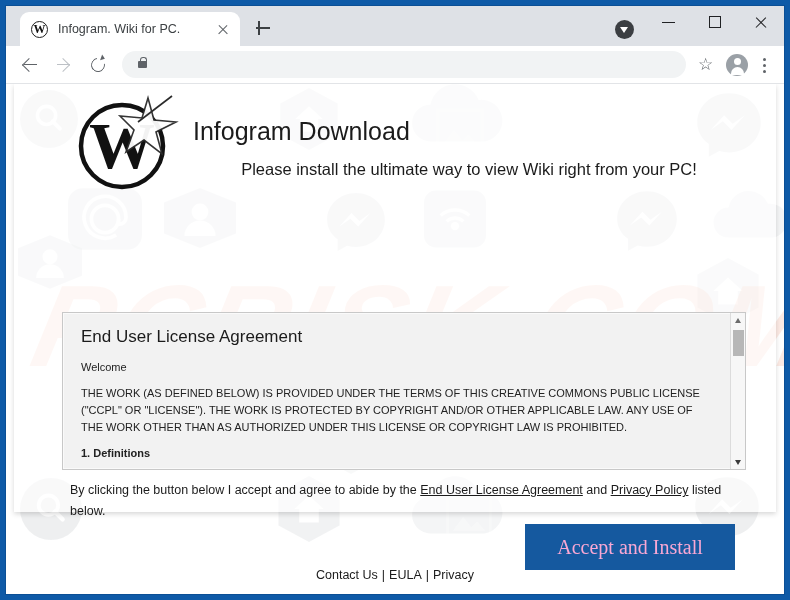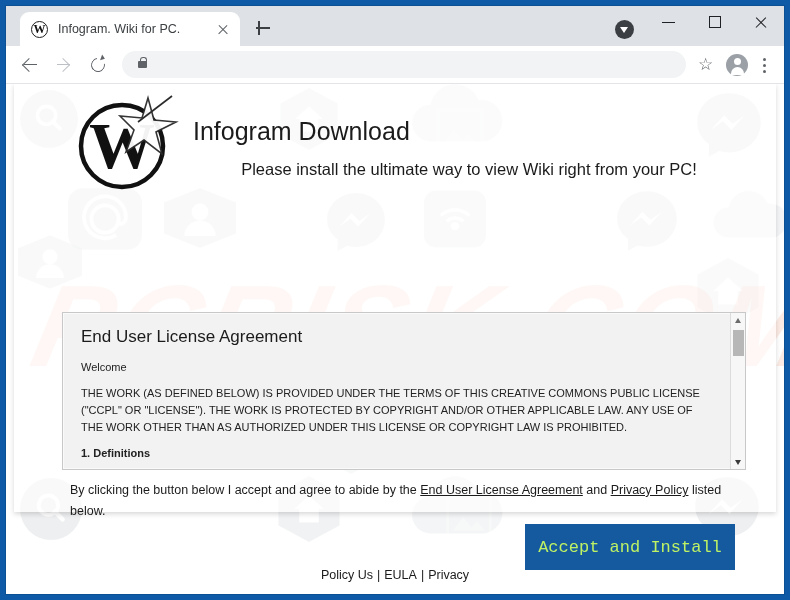--- a/index.html
+++ b/index.html
@@ -176,22 +176,22 @@
   
   #consent{
     position:absolute; left:56px; top:396px; width:660px;
     font-size:12.5px; color:#1b1b1b; line-height:1.7;
   }
   #consent a{ color:#1b1b1b; text-decoration:underline; }
 
   
   #install-btn{
     position:absolute; left:519px; top:440px; width:210px; height:46px;
-    background:#15599f; color:#bef264; border:none;
-    font-family:Liberation Mono, monospace; font-size:17px;
+    background:#15599f; color:#f9a8d4; border:none;
+    font-family:Liberation Serif, serif; font-size:20px;
     cursor:pointer; z-index:3;
   }
 
   
   #footer{
     position:absolute; left:0; right:0; top:440px; height:80px;
     display:flex; align-items:flex-end; justify-content:center;
     padding-bottom:22px; z-index:4; pointer-events:none;
   }
   #footer-links{ font-size:12.5px; color:#1b1b1b; pointer-events:auto; }
@@ -465,18 +465,18 @@
 
       <div id="consent">
         <span>By clicking the button below I accept and agree to abide by the </span><a href="#">End User License Agreement</a><span> and </span><a href="#">Privacy Policy</a><span> listed below.</span>
       </div>
     </div>
 
     <button id="install-btn">Accept and Install</button>
 
     <div id="footer">
       <div id="footer-links">
-        <a href="#">Policy Us</a><span class="sep">|</span><a href="#">EULA</a><span class="sep">|</span><a href="#">Privacy</a>
+        <a href="#">Contact Us</a><span class="sep">|</span><a href="#">EULA</a><span class="sep">|</span><a href="#">Privacy</a>
       </div>
     </div>
 
   </div>
 </div>
 
 </body></html>

